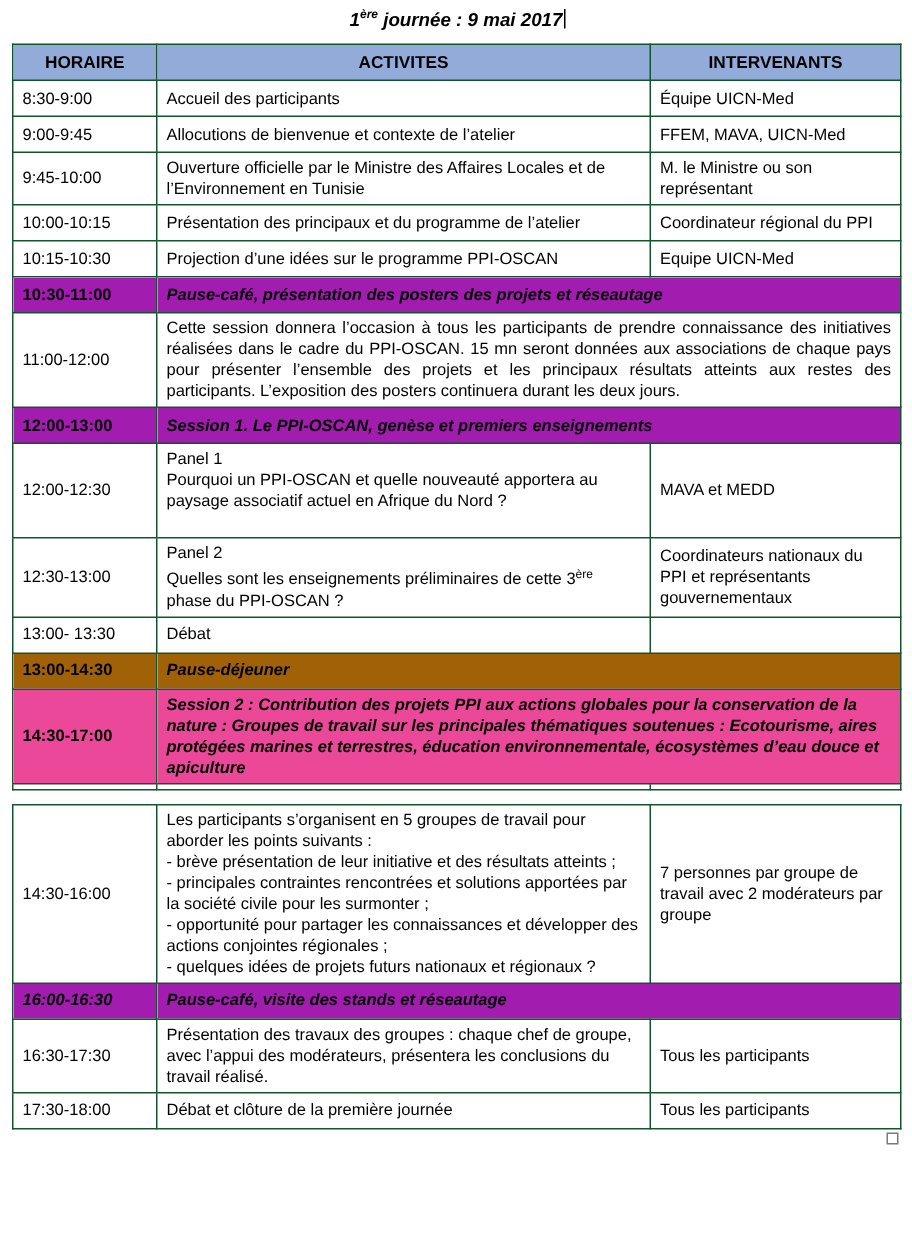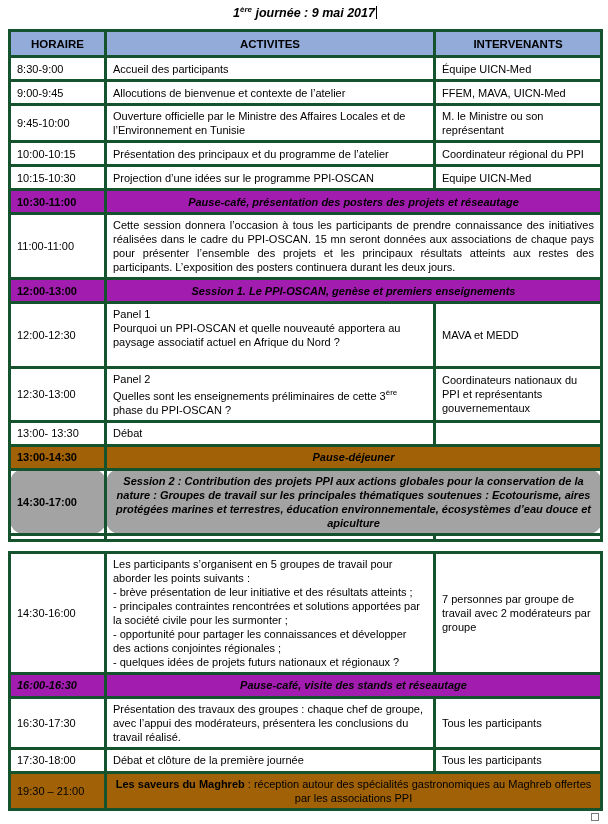--- a/index.html
+++ b/index.html
@@ -18,42 +18,42 @@
   }
   .title sup{font-size:8px;}
   .cursor{
     display:inline-block;width:1px;height:13px;
     background:#000;margin-left:1px;vertical-align:-2px;
   }
   table{
     border-collapse:collapse;width:592px;table-layout:fixed;
   }
   td,th{
-    border:3px solid #14532d;
+    border:1px solid #14532d;
     padding:3px 6px;
     vertical-align:middle;
     line-height:14px;
     overflow:hidden;
   }
   th{
     background:#92ABD8;
     font-weight:bold;text-align:center;
     font-size:11.5px;height:19px;
     padding:2px 2px;
   }
   .t2{margin-top:9px;}
   .time{white-space:nowrap;}
   .prelines{white-space:pre-line;}
   .justify{text-align:justify;}
   
   .sec-med td{background:#a21caf;}
   .sec-dark td{background:#a16207;}
-  .sec-light td{background:#a3a3a3;border-radius:14px;}
+  .sec-light td{background:#ec4899;}
   .sec .time{font-weight:bold;}
-  .sec .act{font-weight:bold;font-style:italic;text-align:center;}
+  .sec .act{font-weight:bold;font-style:italic;}
   .t-italic .time{font-style:italic;}
   .t-normal .time{font-weight:normal;}
   .sec-dark.saveurs .act{font-weight:normal;font-style:normal;}
   .b{font-weight:bold;}
   .panel-gap{padding-bottom:17px;}
   .stub td{height:3px;padding:0;}
   .handle{
     width:6px;height:6px;
     border:1px solid #7a7a7a;background:#fff;
     margin:2px 1px 0 auto;
@@ -101,21 +101,21 @@
     <tr style="height:24px">
       <td class="time">10:15-10:30</td>
       <td class="act">Projection d’une idées sur le programme PPI-OSCAN</td>
       <td>Equipe UICN-Med</td>
     </tr>
     <tr class="sec sec-med" style="height:24px">
       <td class="time">10:30-11:00</td>
       <td class="act" colspan="2">Pause-café, présentation des posters des projets et réseautage</td>
     </tr>
     <tr>
-      <td class="time">11:00-11:00</td>
+      <td class="time">11:00-12:00</td>
       <td class="act justify" colspan="2">Cette session donnera l’occasion à tous les participants de prendre connaissance des initiatives réalisées dans le cadre du PPI-OSCAN. 15 mn seront données aux associations de chaque pays pour présenter l’ensemble des projets et les principaux résultats atteints aux restes des participants. L’exposition des posters continuera durant les deux jours.</td>
     </tr>
     <tr class="sec sec-med" style="height:24px">
       <td class="time">12:00-13:00</td>
       <td class="act" colspan="2">Session 1. Le PPI-OSCAN, genèse et premiers enseignements</td>
     </tr>
     <tr>
       <td class="time">12:00-12:30</td>
       <td class="act panel-gap">
         <div>Panel 1</div>
@@ -175,22 +175,18 @@
     <tr>
       <td class="time">16:30-17:30</td>
       <td class="act">Présentation des travaux des groupes : chaque chef de groupe, avec l’appui des modérateurs, présentera les conclusions du travail réalisé.</td>
       <td>Tous les participants</td>
     </tr>
     <tr style="height:24px">
       <td class="time">17:30-18:00</td>
       <td class="act">Débat et clôture de la première journée</td>
       <td>Tous les participants</td>
     </tr>
-    <tr class="sec sec-dark saveurs t-normal">
-      <td class="time">19:30 – 21:00</td>
-      <td class="act" colspan="2"><span class="b">Les saveurs du Maghreb</span><span> : réception autour des spécialités gastronomiques au Maghreb offertes par les associations PPI</span></td>
-    </tr>
   </tbody>
     </table>
 
   <div class="handle"></div>
 
 </div>
 
 </body></html>

